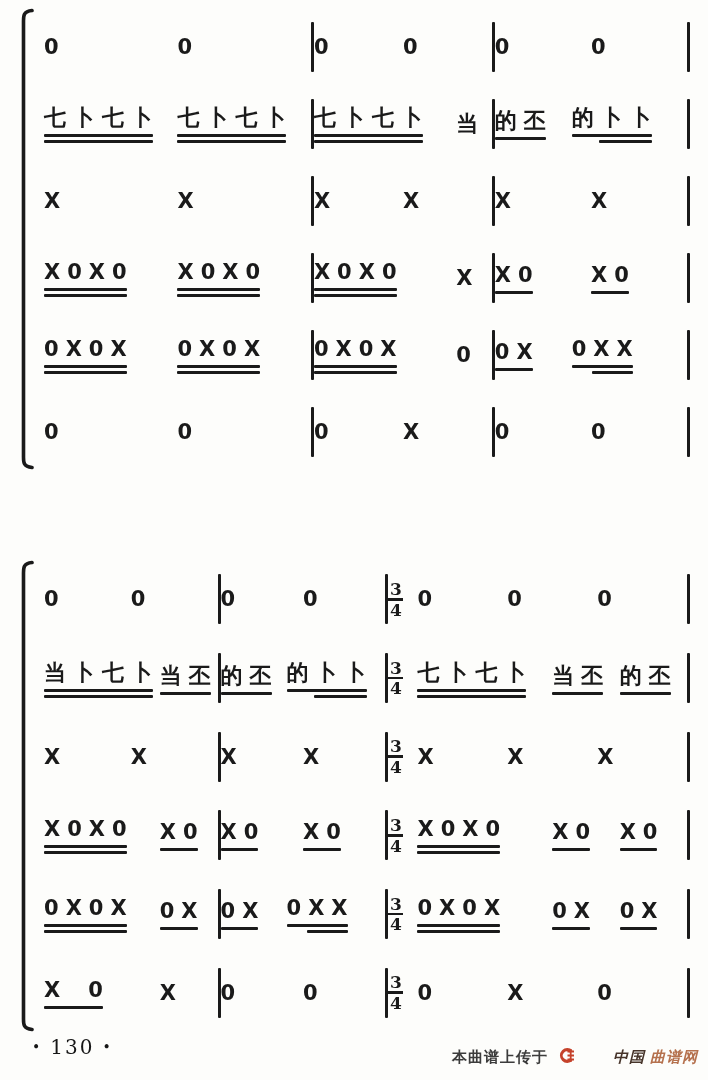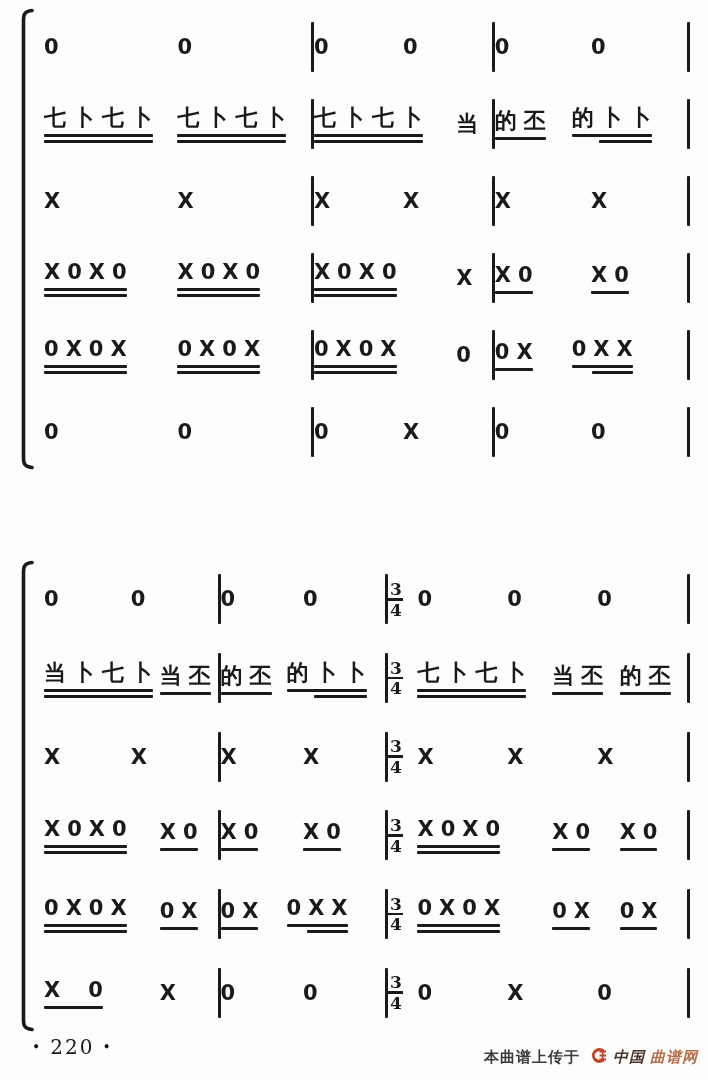--- a/index.html
+++ b/index.html
@@ -38,21 +38,21 @@
     display:flex;align-items:center;gap:8px;
   }
   .pagedot{font-size:14px;line-height:20px;}
   .watermark{
     position:absolute;right:10px;top:1046px;
     display:flex;align-items:center;gap:5px;
     font-size:15px;font-weight:700;
   }
   .wm-prefix{color:#3c3c3c;letter-spacing:1px;}
   .wm-logo{display:inline-block;margin-left:4px;}
-  .wm-site-cn{color:#46342a;font-style:italic;letter-spacing:1px;}
+  .wm-site-cn{color:#46342a;font-style:italic;letter-spacing:1px;margin-left:32px;}
   .wm-site-rest{color:#b5714e;font-style:italic;letter-spacing:1px;}
 </style>
 </head>
 <body>
 
 <div id="score-root">
     <div class="system" style="top: 8px; height: 462px;">
       <div class="score-row">
         <div class="measure" style="flex-grow: 1.5; flex-basis: 0px;">
           <div class="beat" style="flex-grow: 1; flex-basis: 0px;">
@@ -888,21 +888,21 @@
             </div>
           </div>
         </div>
         <div class="barline"></div>
       </div>
     </div>
   </div>
 
 <div class="footer-pagenum">
   <span class="pagedot">•</span>
-  <span>220</span>
+  <span>130</span>
   <span class="pagedot">•</span>
 </div>
 
 <div class="watermark">
   <span class="wm-prefix">本曲谱上传于</span>
   <span class="wm-logo">
     <svg width="19" height="19" viewBox="0 0 19 19">
       <path d="M15.5 4.2 A7.4 7.4 0 1 0 15.5 14.8 L12.6 12.6 A4.1 4.1 0 1 1 12.6 6.4 Z" fill="#c5422b"></path>
       <rect x="10.5" y="4.5" width="6.5" height="2" fill="#c5422b"></rect>
       <rect x="10.5" y="8.5" width="6.5" height="2" fill="#c5422b"></rect>

